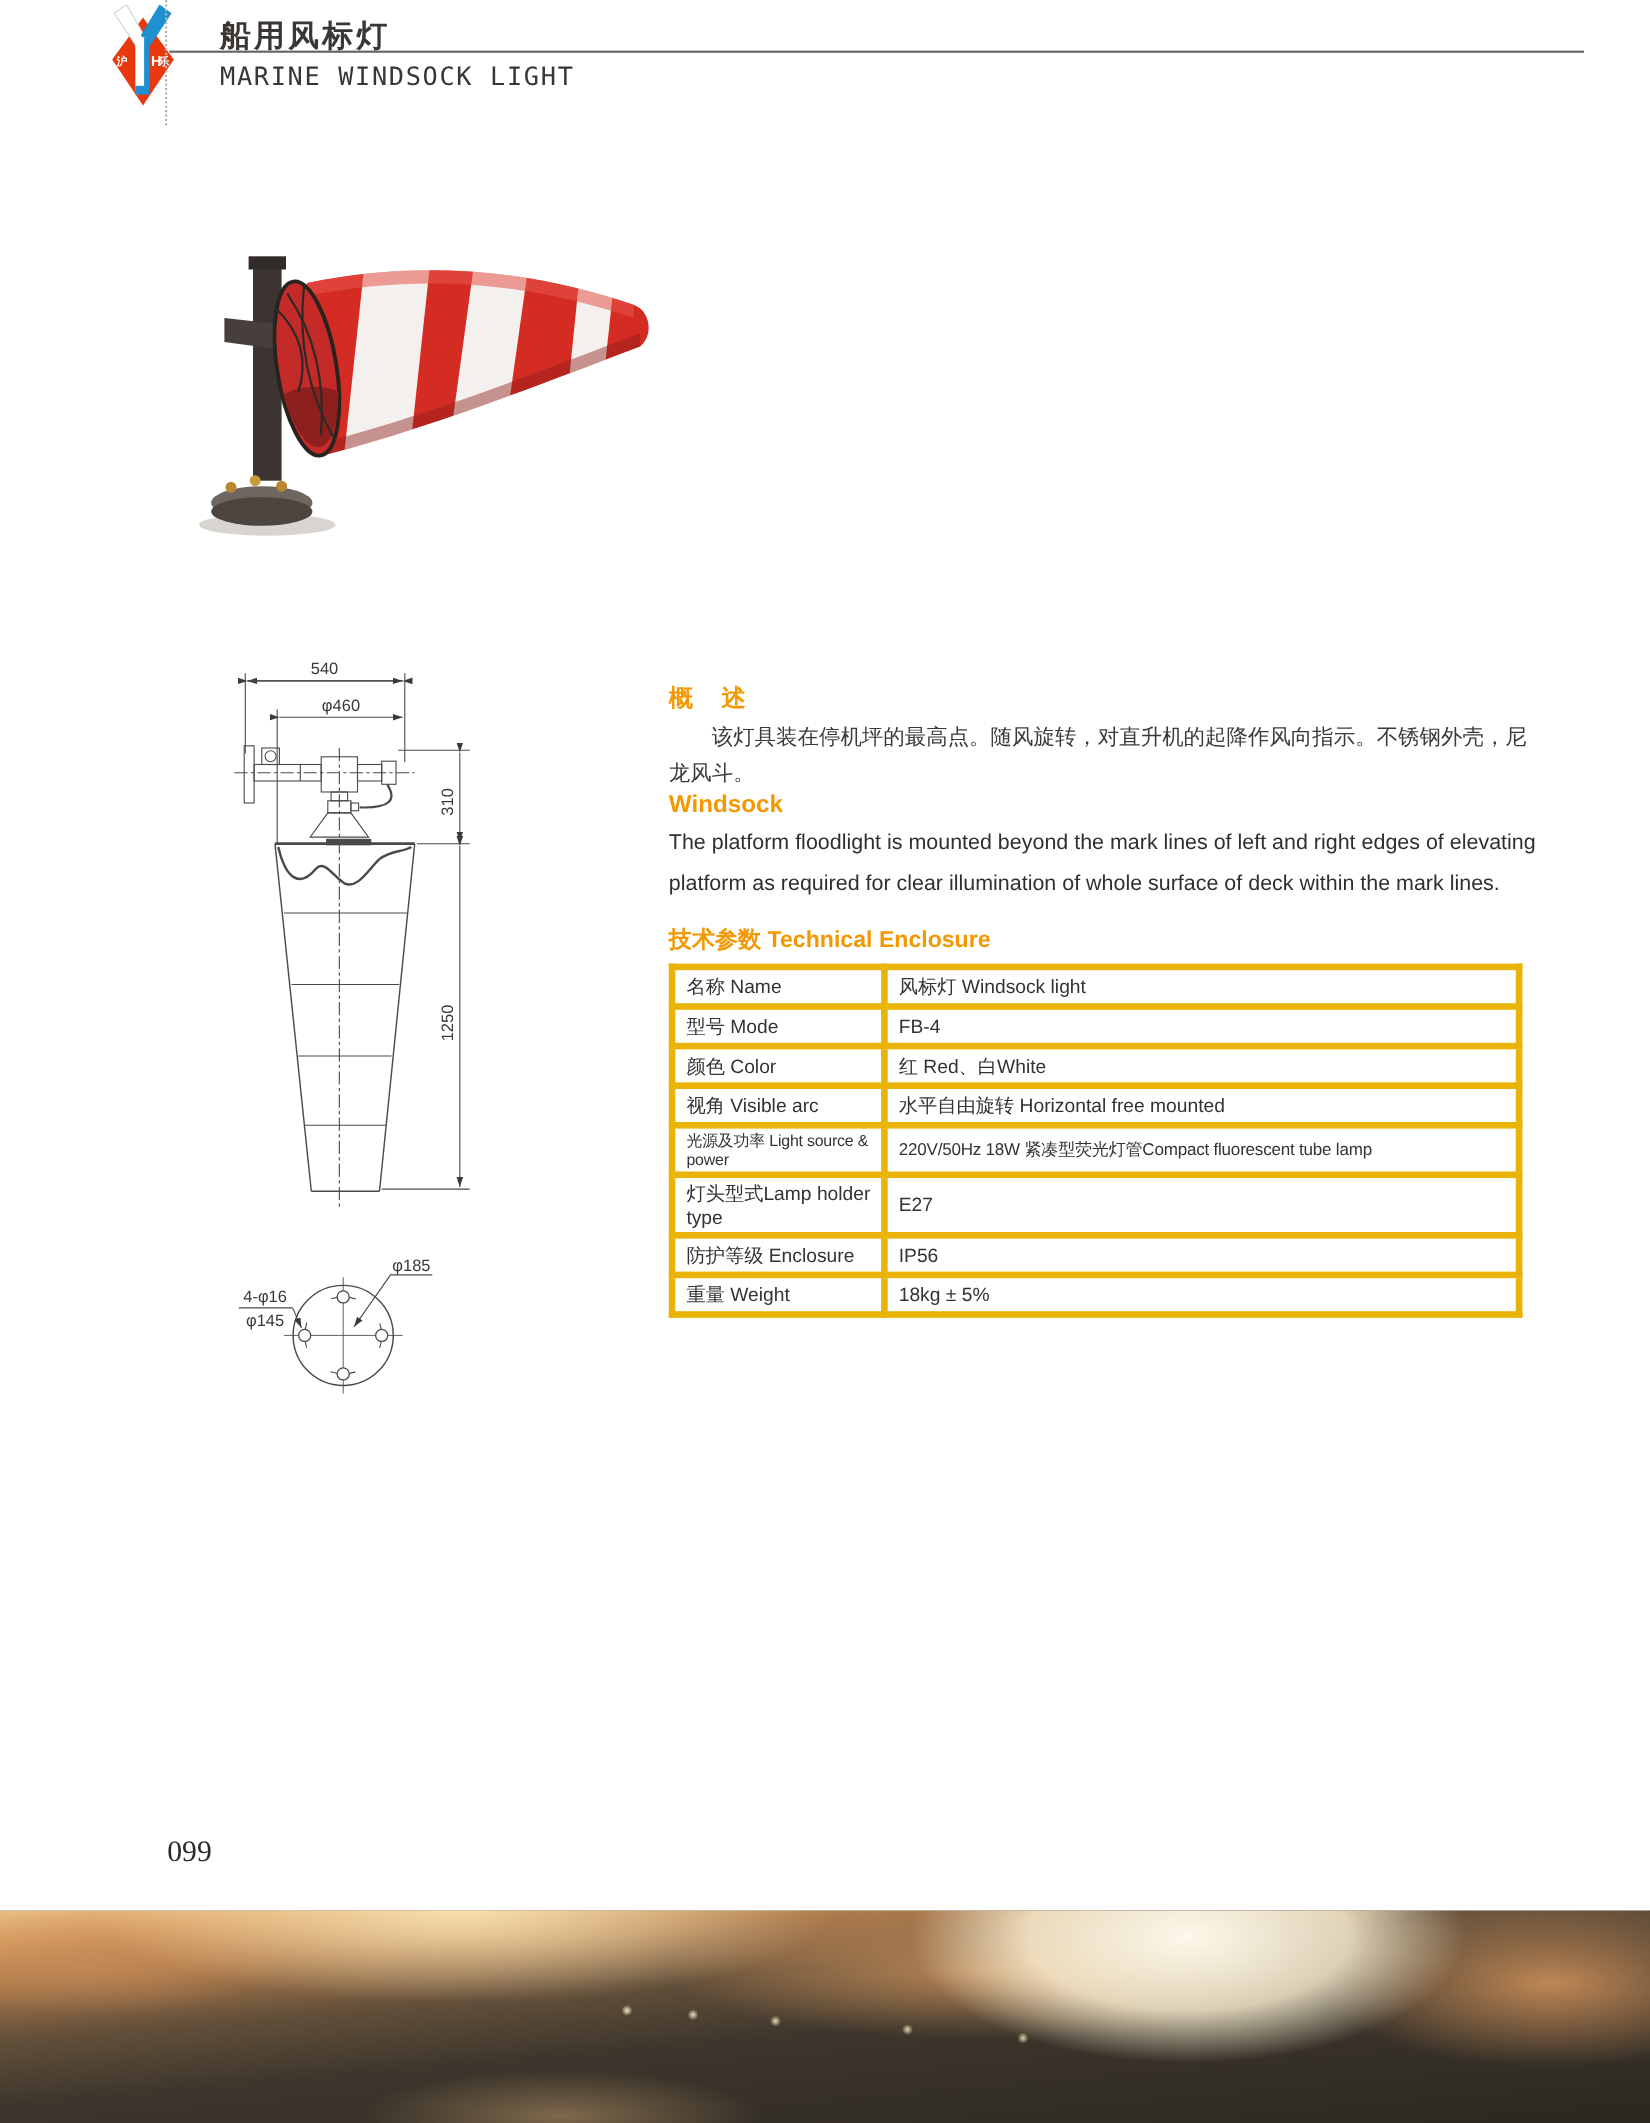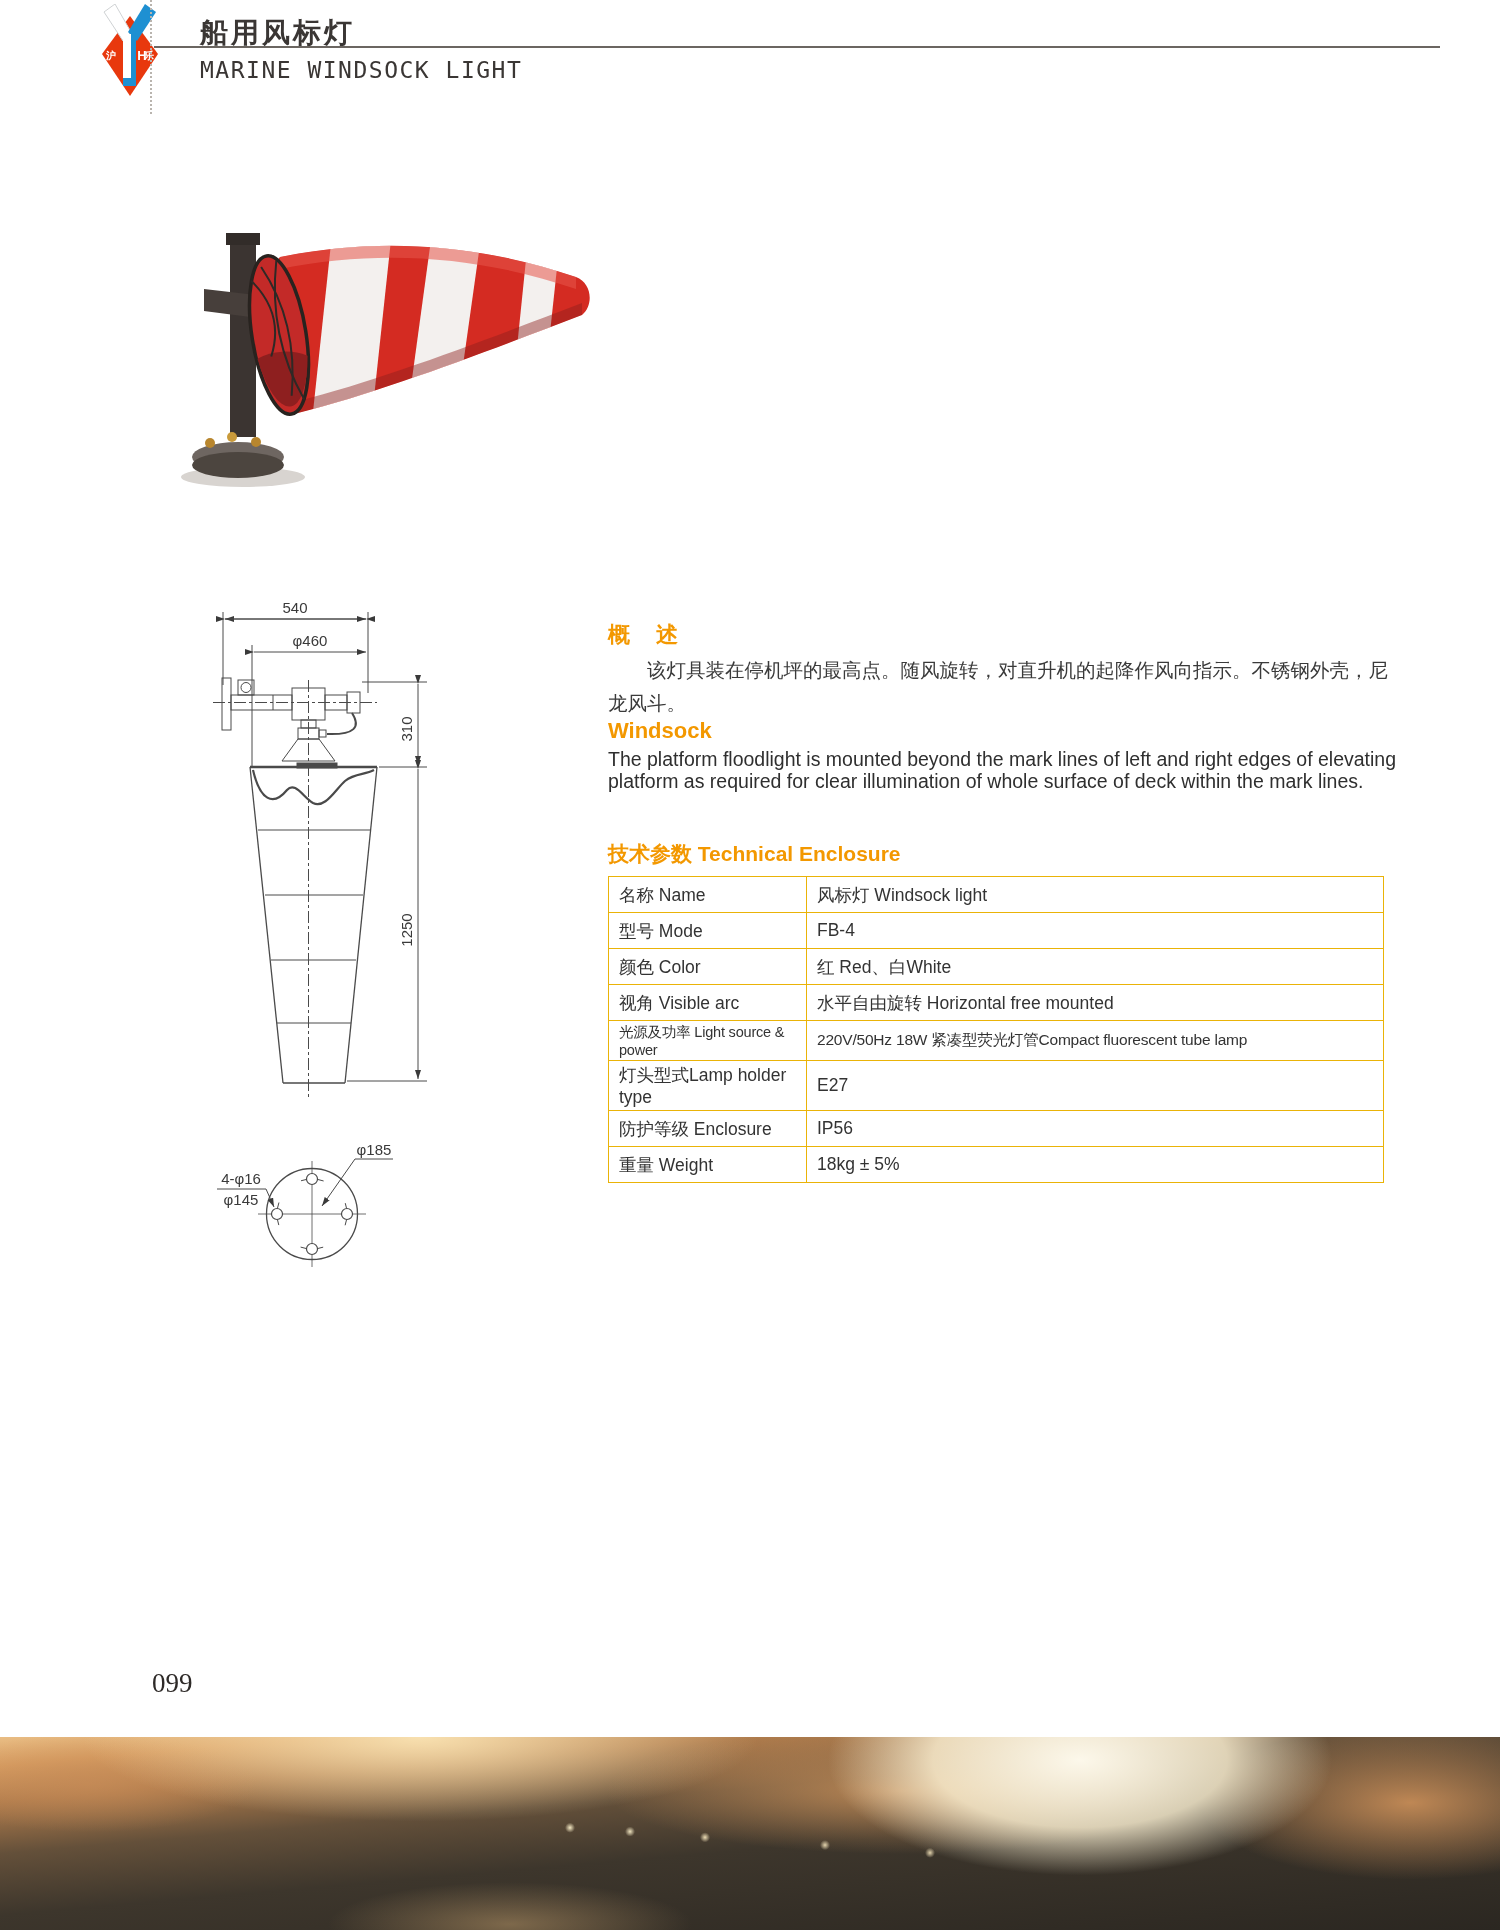--- a/index.html
+++ b/index.html
@@ -16,25 +16,25 @@
 
   
   .photo { position:absolute; left:148px; top:185px; width:475px; height:315px; }
   .tech-drawing { position:absolute; left:155px; top:585px; width:310px; height:775px; }
   svg text.dim { font-family:"Liberation Sans", sans-serif; font-size:15px; fill:#3a3a3a; }
 
   
   .h-zh   { position:absolute; left:608px; top:620px; font-size:22px; font-weight:700; color:#f39800; letter-spacing:2px; }
   .p-zh   { position:absolute; left:608px; top:654px; width:796px; font-size:19.5px; line-height:33px; text-indent:2em; color:#3a3a3a; }
   .h-sum  { position:absolute; left:608px; top:718px; font-size:22px; font-weight:700; color:#f39800; }
-  .p-en   { position:absolute; left:608px; top:748px; width:800px; font-size:19.5px; line-height:22px; color:#2f2f2f; }
+  .p-en   { position:absolute; left:608px; top:748px; width:800px; font-size:19.5px; line-height:37px; color:#2f2f2f; }
   .h-tech { position:absolute; left:608px; top:840px; font-size:21px; font-weight:700; color:#f39800; }
 
   table.params { position:absolute; left:608px; top:876px; width:776px; border-collapse:collapse; }
-  table.params td { border:1px solid #eab308; height:36px; font-size:17.5px; color:#333; padding:2px 4px 2px 10px; vertical-align:middle; }
+  table.params td { border:6px solid #eab308; height:36px; font-size:17.5px; color:#333; padding:2px 4px 2px 10px; vertical-align:middle; }
   table.params td.val { width:577px;margin-top:28px; }
   table.params tr:nth-child(5) td.lbl { font-size:14.5px; letter-spacing:-0.2px; }
   table.params tr:nth-child(5) td.val { font-size:15.5px; letter-spacing:-0.2px; }
 
   
   .page-num { position:absolute; left:152px; top:1668px; font-size:27px; color:#2e2a28; font-family:"Liberation Serif", serif; }
   .footer-photo { position:absolute; left:0; top:1737px; width:1500px; height:193px; background-color:#352f28;
     background-image:
       radial-gradient(circle 4px at 38% 47%, rgba(255,244,205,.95), rgba(255,244,205,0) 5px),
       radial-gradient(circle 4px at 42% 49%, rgba(255,244,205,.9), rgba(255,244,205,0) 5px),

